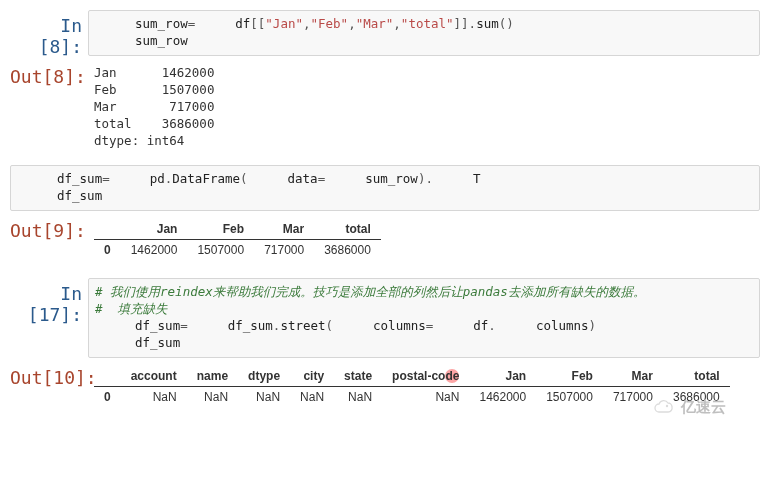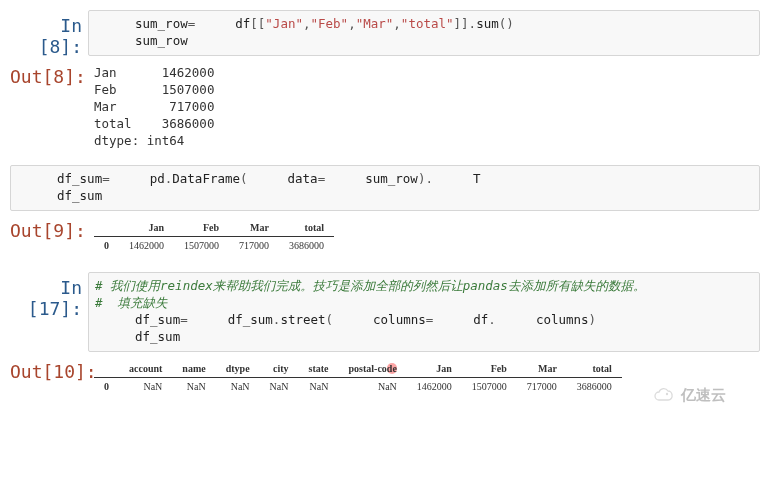--- a/index.html
+++ b/index.html
@@ -50,23 +50,22 @@
     line-height: 1.35;
     white-space: pre;
   }
   .op { color: #555; }
   .str { color: #b94a48; }
   .comment { color: #3a7a3a; font-style: italic; }
   .var { color: #222; margin-left: 40px; }
   .func { color: #222; }
   table.df {
     border-collapse: collapse;
-    font-size: 10px;
+    font-size: 12px;
     margin: 4px 0 4px 6px;
-    font-family: Liberation Serif, serif;
   }
   table.df th, table.df td {
     padding: 3px 10px;
     text-align: right;
     white-space: nowrap;
   }
   table.df thead th {
     border-bottom: 1px solid #333;
     font-weight: bold;
   }

